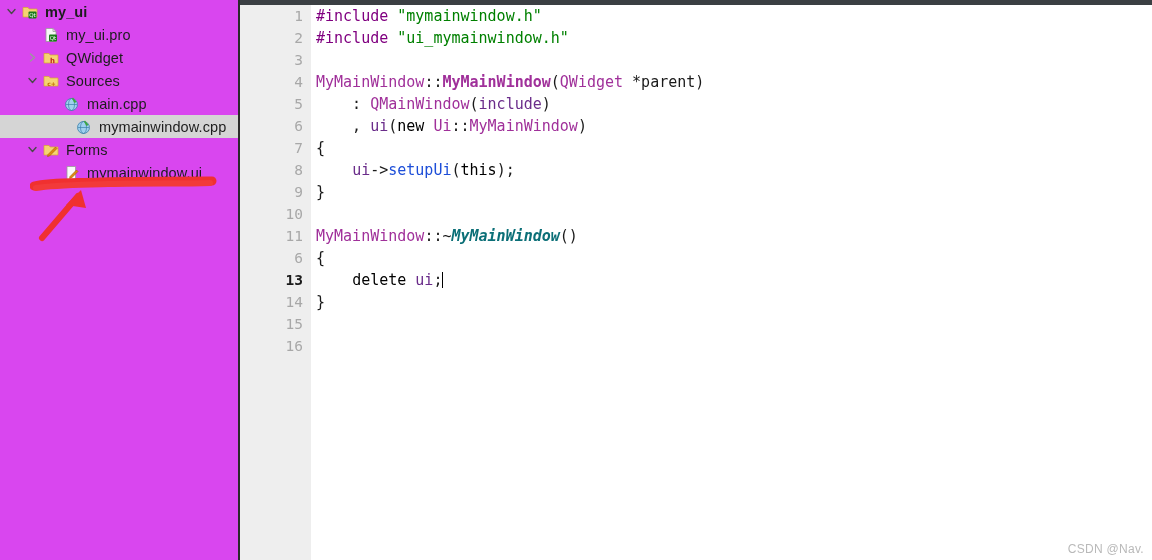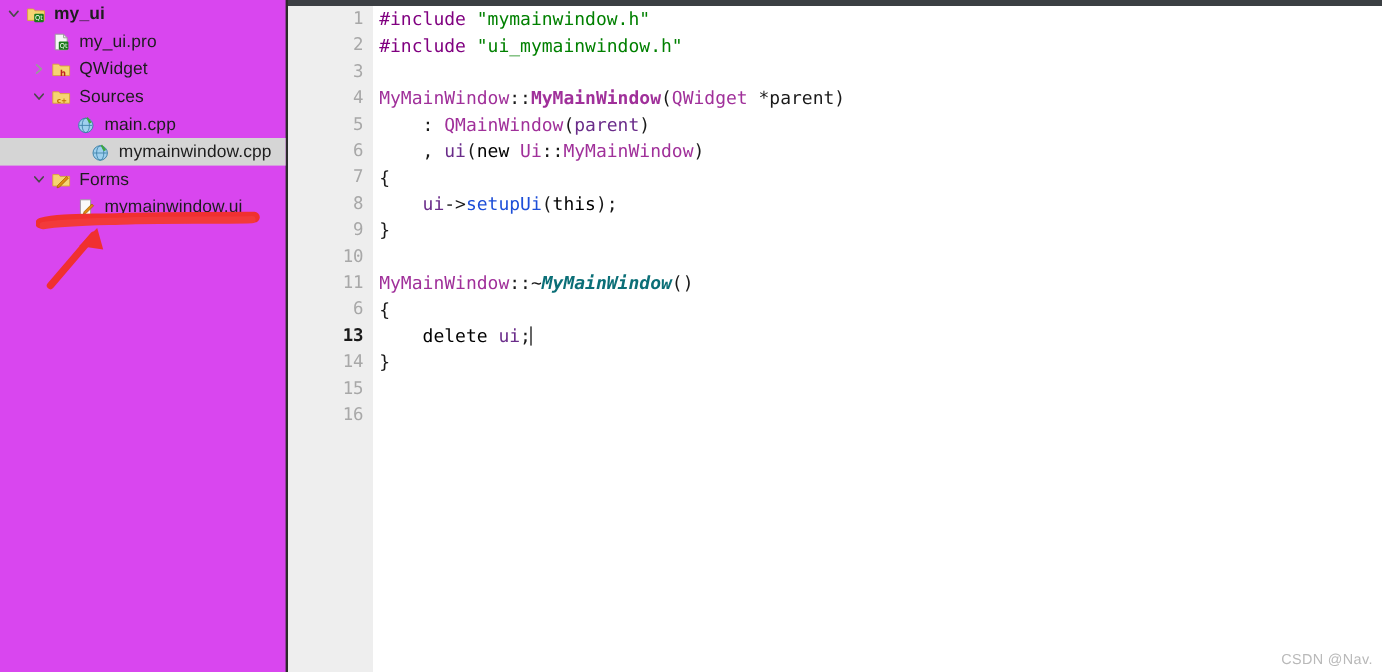--- a/index.html
+++ b/index.html
@@ -338,21 +338,21 @@
         </div>
         <div class="gutter-line">
           <span>16</span>
         </div>
       </div>
     <div class="code" id="code">
         <div class="code-line"><span class="t-pre">#include</span><span class="t-plain"> </span><span class="t-str">"mymainwindow.h"</span></div>
         <div class="code-line"><span class="t-pre">#include</span><span class="t-plain"> </span><span class="t-str">"ui_mymainwindow.h"</span></div>
         <div class="code-line">&nbsp;</div>
         <div class="code-line"><span class="t-type">MyMainWindow</span><span class="t-plain">::</span><span class="t-typeb">MyMainWindow</span><span class="t-plain">(</span><span class="t-type">QWidget</span><span class="t-plain"> *parent)</span></div>
-        <div class="code-line"><span class="t-plain">    : </span><span class="t-type">QMainWindow</span><span class="t-plain">(</span><span class="t-var">parent</span><span class="t-plain">)</span></div>
+        <div class="code-line"><span class="t-plain">    : </span><span class="t-type">QMainWindow</span><span class="t-plain">(</span><span class="t-var">include</span><span class="t-plain">)</span></div>
         <div class="code-line"><span class="t-plain">    , </span><span class="t-var">ui</span><span class="t-plain">(</span><span class="t-kw">new</span><span class="t-plain"> </span><span class="t-type">Ui</span><span class="t-plain">::</span><span class="t-type">MyMainWindow</span><span class="t-plain">)</span></div>
         <div class="code-line"><span class="t-plain">{</span></div>
         <div class="code-line"><span class="t-plain">    </span><span class="t-var">ui</span><span class="t-plain">-&gt;</span><span class="t-fn">setupUi</span><span class="t-plain">(</span><span class="t-kw">this</span><span class="t-plain">);</span></div>
         <div class="code-line"><span class="t-plain">}</span></div>
         <div class="code-line">&nbsp;</div>
         <div class="code-line"><span class="t-type">MyMainWindow</span><span class="t-plain">::~</span><span class="t-dtor">MyMainWindow</span><span class="t-plain">()</span></div>
         <div class="code-line"><span class="t-plain">{</span></div>
         <div class="code-line"><span class="t-plain">    </span><span class="t-kw">delete</span><span class="t-plain"> </span><span class="t-var">ui</span><span class="t-plain">;</span><span class="caret"></span></div>
         <div class="code-line"><span class="t-plain">}</span></div>
         <div class="code-line">&nbsp;</div>

